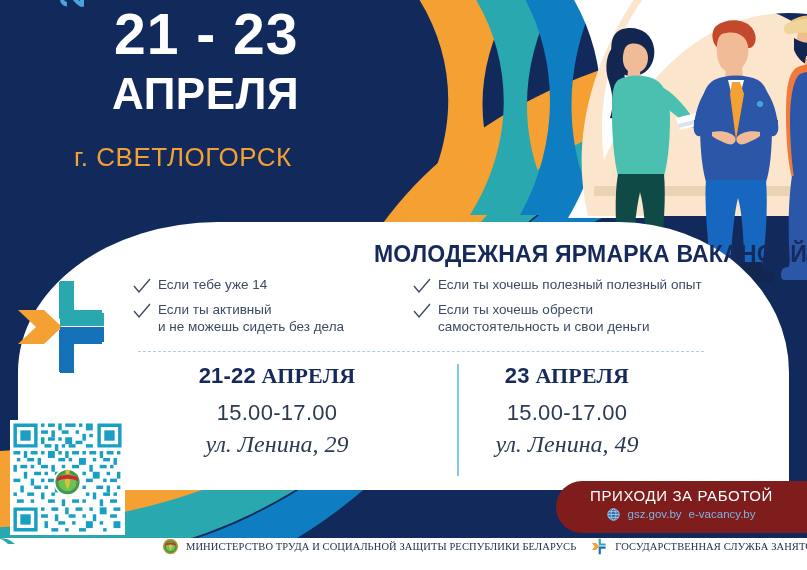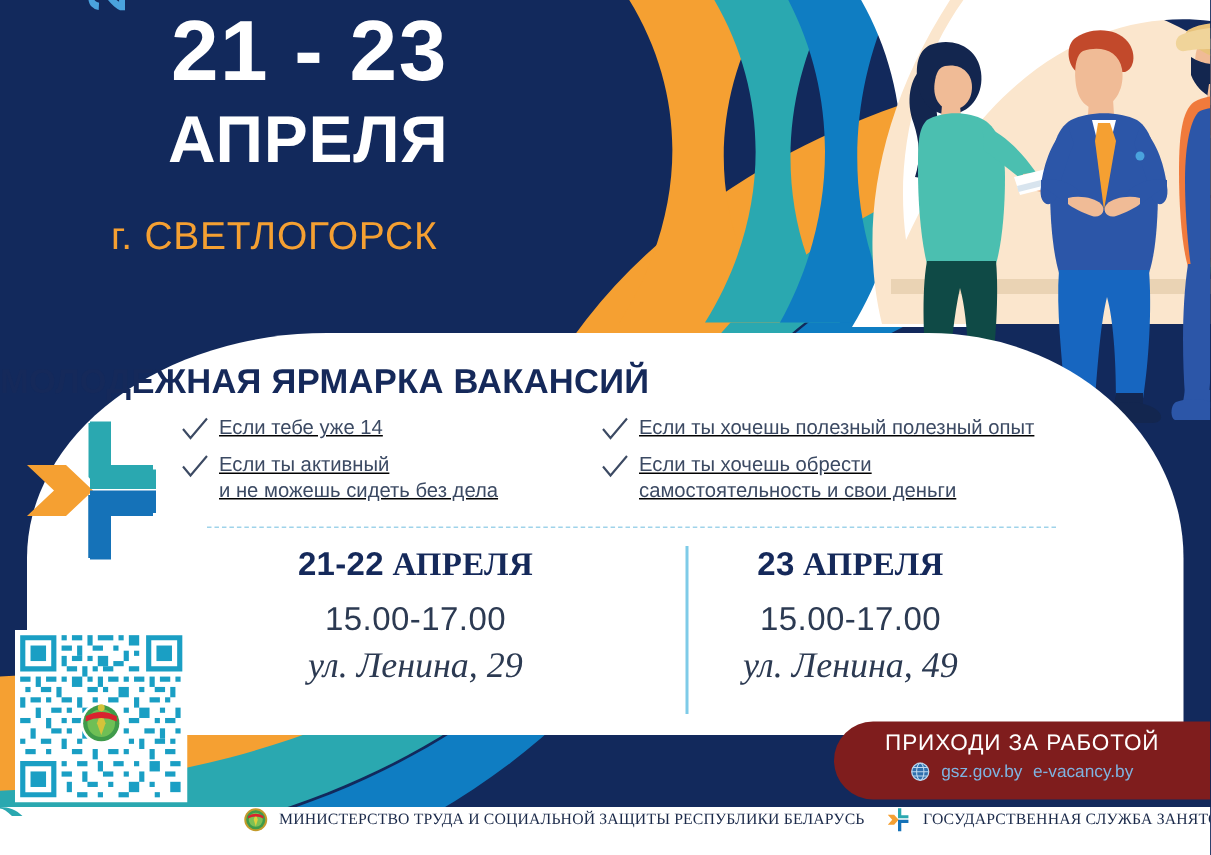--- a/index.html
+++ b/index.html
@@ -51,28 +51,28 @@
   .city {
     position:absolute; left:74px; top:142px;
     font-size:26px; font-weight:normal; color:#f5a032;
     letter-spacing:0.5px;
     z-index:8; white-space:nowrap;
   }
 
   
   .headline {
     position:absolute; left:0; top:241px; width:807px;
-    text-align:left;
+    text-align:right;
     font-size:23px; font-weight:bold; color:#15295a;
     letter-spacing:0.2px;
     z-index:10; white-space:nowrap;
   }
 
   
-  .checks { position:absolute; left:120px; top:276px; width:620px; z-index:10;text-decoration:underline; }
+  .checks { position:absolute; left:132px; top:276px; width:620px; z-index:10; }
   .chk-row { display:flex; }
   .chk-col { width:280px; display:flex; align-items:flex-start; }
   .chk-col.wide { width:330px; }
   .tick {
     flex:0 0 auto; width:20px; height:20px; margin-right:6px; margin-top:1px;
   }
   .chk-text {
     font-size:13.5px; color:#3c4a63; line-height:1.28; white-space:pre-line;
   }
   .chk-row.second { margin-top:4px; }
@@ -107,21 +107,21 @@
   
   .cta {
     position:absolute; left:556px; top:481px; width:251px; height:52px;
     background:#7f1d1d; border-top-left-radius:26px; border-bottom-left-radius:26px;
     z-index:12; padding-top:6px;
   }
   .cta-title {
     text-align:center; color:#ffffff; font-size:15px; letter-spacing:0.6px;
   }
   .cta-links {
-    margin-top:4px; display:flex; align-items:center; justify-content:center; gap:7px;
+    margin-top:4px; display:flex; align-items:flex-start; justify-content:center; gap:7px;
   }
   .cta-links a, .cta-links span.lnk {
     color:#7fb3e0; font-size:11.5px; text-decoration:none;
   }
   .globe { width:13px; height:13px; display:block; }
 
   
   .gsz-logo { position:absolute; left:14px; top:280px; width:110px; height:95px; z-index:10; }
 
   

